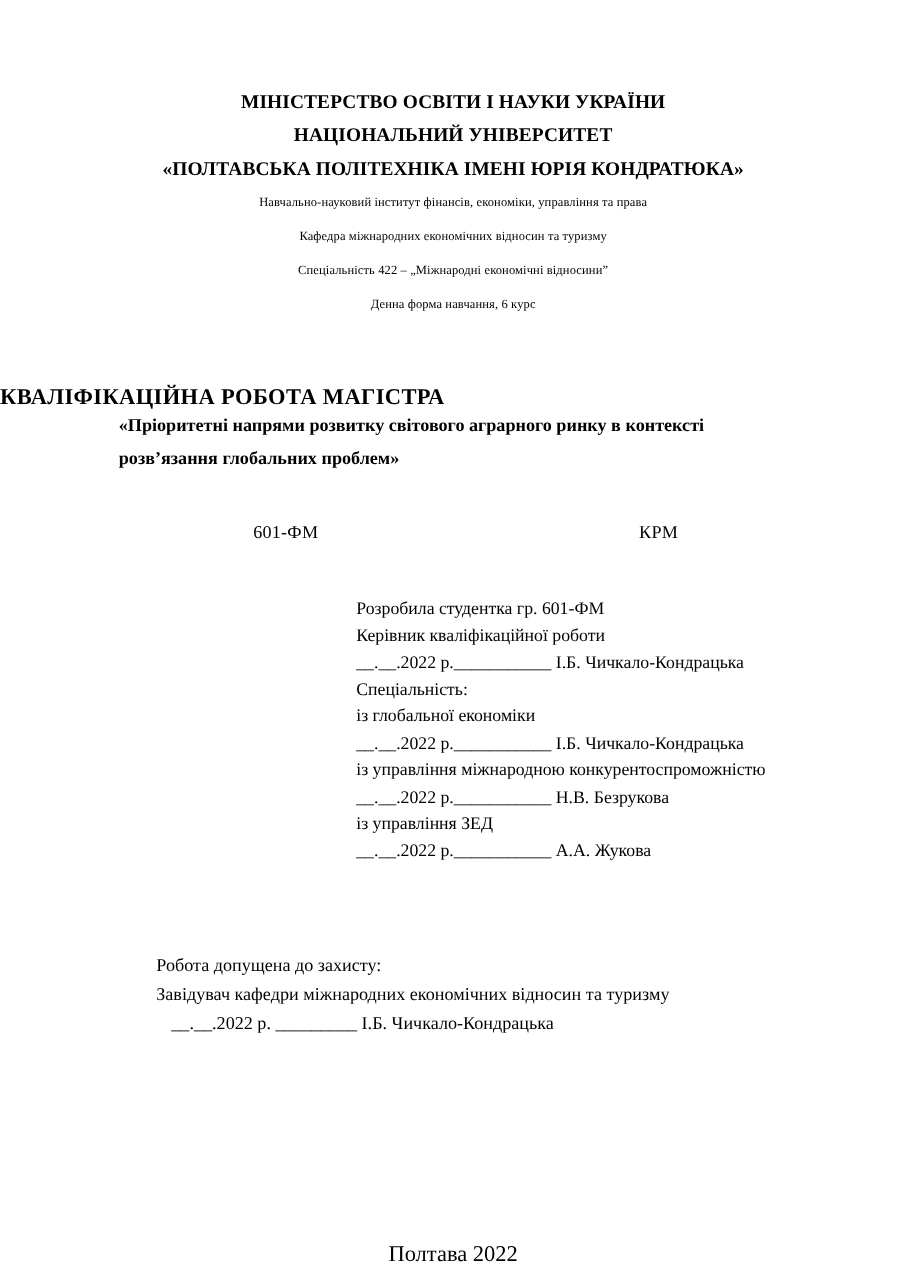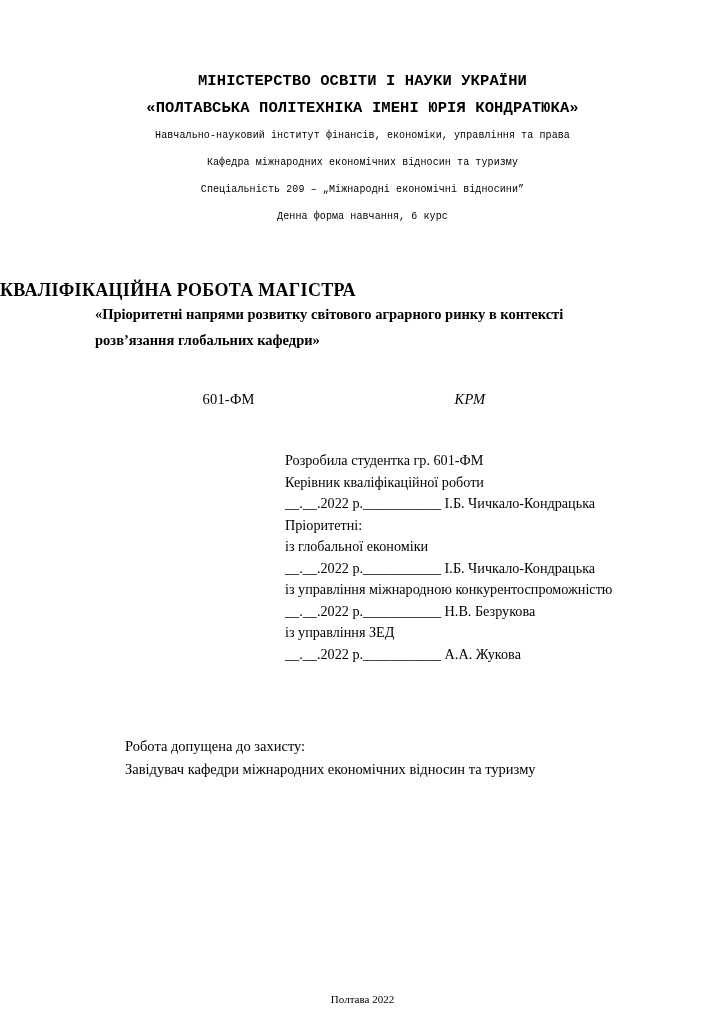--- a/index.html
+++ b/index.html
@@ -23,21 +23,20 @@
   }
   .header-block {
     margin-top: 68px;
     text-align: center;
   }
   .header-block .line {
     font-size: 15.5px;
     line-height: 27px;
     font-weight: bold;
     letter-spacing: 0.1px;
-    font-family: Liberation Mono, monospace;
   }
   .header-block .line.nu {
     font-weight: normal;
     font-size: 10px;
   }
   .title-block {
     margin-top: 50px;
   }
   .title-main {
     font-size: 18px;
@@ -59,24 +58,23 @@
   .codes .code-left {
     display: inline-block;
     width: 180px;
     text-align: left;
     padding-left: 20px;
     box-sizing: border-box;
   }
   .codes .code-right {
     display: inline-block;
     width: 180px;
-    text-align: center;
+    text-align: right;
     padding-left: 35px;
     box-sizing: border-box;
-    font-style: italic;
   }
   .signs {
     margin-top: 42px;
     padding-left: 285px;
     font-size: 14.2px;
     line-height: 21.5px;
   }
   .signs .row {
     white-space: nowrap;
   }
@@ -88,62 +86,64 @@
   }
   .approval .indent {
     padding-left: 12px;
   }
   .city {
     position: absolute;
     left: 0;
     right: 0;
     top: 925px;
     text-align: center;
-    font-size: 11px;
+    font-size: 18px;
   }
 </style>
 </head>
 <body>
 
 <div class="page">
 
   <div class="header-block">
     <div class="line">МІНІСТЕРСТВО ОСВІТИ І НАУКИ УКРАЇНИ</div>
+    <div class="line">НАЦІОНАЛЬНИЙ УНІВЕРСИТЕТ</div>
     <div class="line">«ПОЛТАВСЬКА ПОЛІТЕХНІКА ІМЕНІ ЮРІЯ КОНДРАТЮКА»</div>
     <div class="line nu">Навчально-науковий інститут фінансів, економіки, управління та права</div>
     <div class="line nu">Кафедра міжнародних економічних відносин та туризму</div>
-    <div class="line nu">Спеціальність 209  –  „Міжнародні економічні відносини”</div>
+    <div class="line nu">Спеціальність 422  –  „Міжнародні економічні відносини”</div>
     <div class="line nu">Денна форма навчання, 6 курс</div>
   </div>
 
   <div class="title-block">
     <div class="title-main">КВАЛІФІКАЦІЙНА РОБОТА МАГІСТРА</div>
     <div class="title-theme">
       <span>«Пріоритетні напрями розвитку світового аграрного ринку в контексті</span><br>
-      <span>розв’язання глобальних кафедри»</span>
+      <span>розв’язання глобальних проблем»</span>
     </div>
   </div>
 
   <div class="codes">
     <span class="code-left">601-ФМ</span><span class="code-right">КРМ</span>
   </div>
 
   <div class="signs">
     <div class="row">Розробила студентка гр. 601-ФМ</div>
     <div class="row">Керівник кваліфікаційної роботи</div>
     <div class="row">__.__.2022 р.___________ І.Б. Чичкало-Кондрацька</div>
-    <div class="row">Пріоритетні:</div>
+    <div class="row">Спеціальність:</div>
     <div class="row">із глобальної економіки</div>
     <div class="row">__.__.2022 р.___________ І.Б. Чичкало-Кондрацька</div>
     <div class="row">із управління міжнародною конкурентоспроможністю</div>
     <div class="row">__.__.2022 р.___________ Н.В. Безрукова</div>
     <div class="row">із управління ЗЕД</div>
     <div class="row">__.__.2022 р.___________ А.А. Жукова</div>
   </div>
 
   <div class="approval">
     <div>Робота допущена до захисту:</div>
     <div>Завідувач кафедри міжнародних економічних відносин та туризму</div>
+    <div class="indent">__.__.2022 р. _________ І.Б. Чичкало-Кондрацька</div>
   </div>
 
   <div class="city">Полтава 2022</div>
 
 </div>
 
 </body></html>

